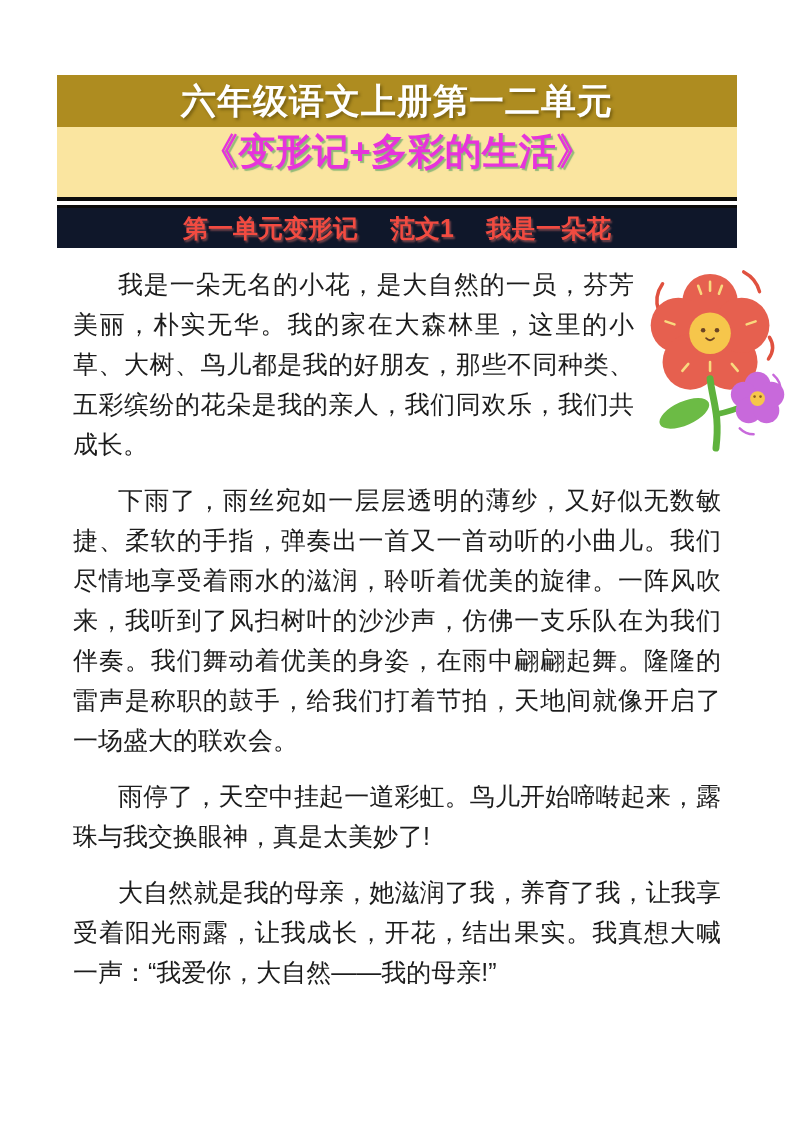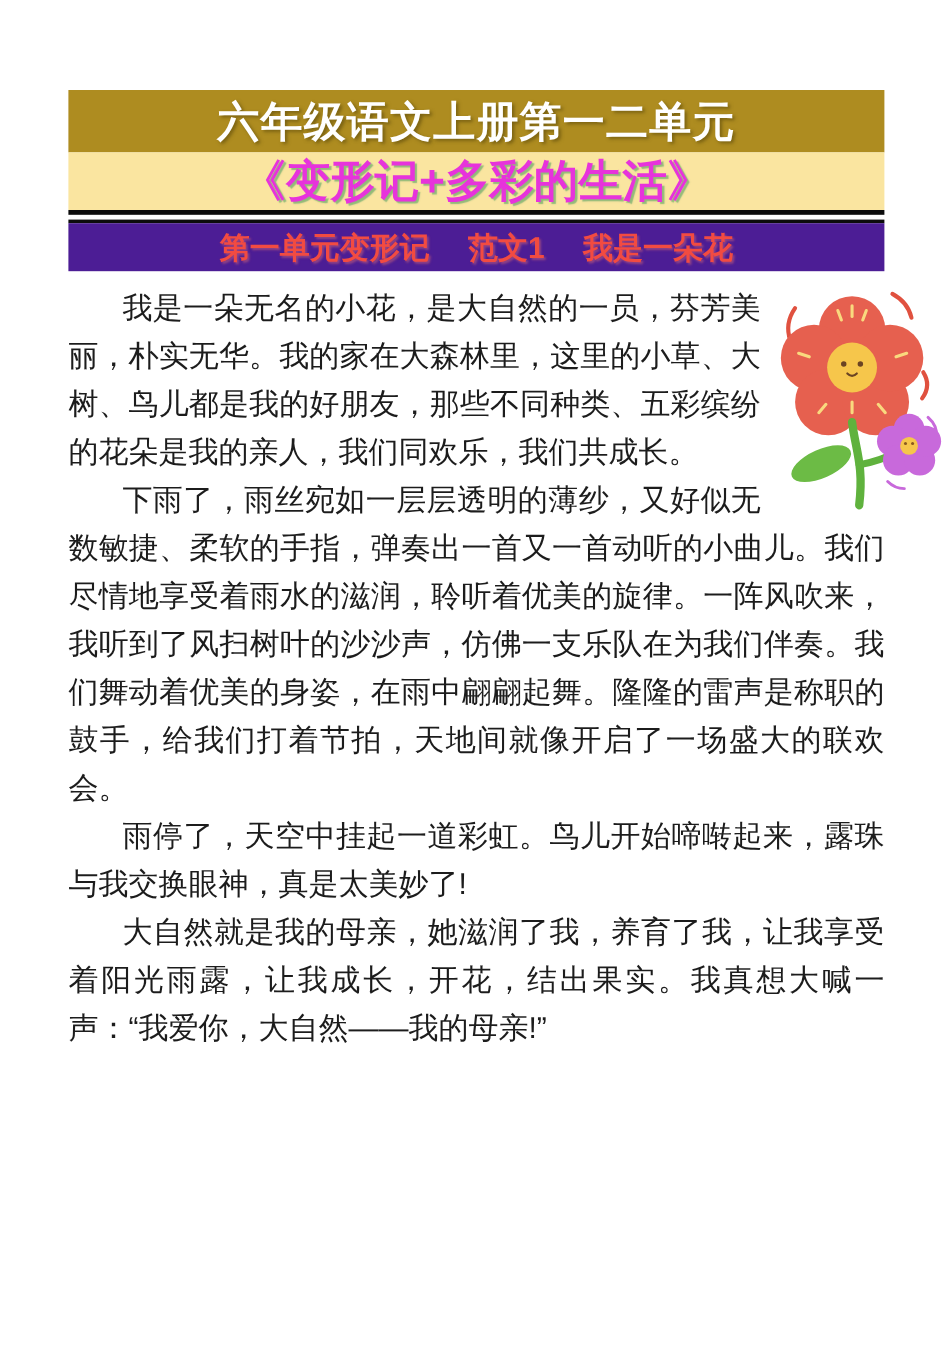--- a/index.html
+++ b/index.html
@@ -22,23 +22,23 @@
     display:flex;align-items:center;justify-content:center;
   }
   .banner-gold .t{
     color:#ffffff;
     font-size:35px;font-weight:bold;
     letter-spacing:1px;
     text-shadow:2px 2px 3px rgba(92,74,10,.65);
     white-space:nowrap;
   }
   .banner-sub{
-    height:48px;
+    height:70px;
     background:#fae5a0;
-    display:flex;align-items:center;justify-content:center;
+    display:flex;align-items:flex-start;justify-content:center;
     white-space:nowrap;
   }
   .banner-sub .book{
     color:#e733db;
     font-size:37px;font-weight:bold;
     text-shadow:2px 2px 1px rgba(60,150,90,.55);
   }
   .banner-sub .rest{
     color:#3ba85c;
     font-size:37px;font-weight:bold;
@@ -46,39 +46,39 @@
     text-shadow:2px 2px 2px rgba(80,80,80,.45);
   }
   .double-rule{
     height:4px;
     border-top:4px solid #0c0c0c;
     border-bottom:3px solid #0c0c0c;
     background:#ffffff;
   }
   .banner-section{
     height:40px;
-    background:#4c1d95;
+    background:#0f172a;
     display:flex;align-items:center;justify-content:center;
   }
   .banner-section .t{
     color:#f24b41;
     font-size:25px;font-weight:bold;
     text-shadow:1.5px 1.5px 2px rgba(240,120,110,.45);
     white-space:pre;
   }
   
   .essay{
     margin-top:11px;
     font-size:25px;
     line-height:40px;
     color:#1c1c1c;
     text-align:justify;
   }
   .essay p{
-    margin:0;
+    margin:16px;
     text-indent:1.8em;
   }
   .flower-wrap{
     float:right;
     width:150px;height:188px;
     margin:0 -53px 4px 6px;
   }
   .flower-wrap svg{display:block;width:100%;height:100%;}
 </style>
 </head>

